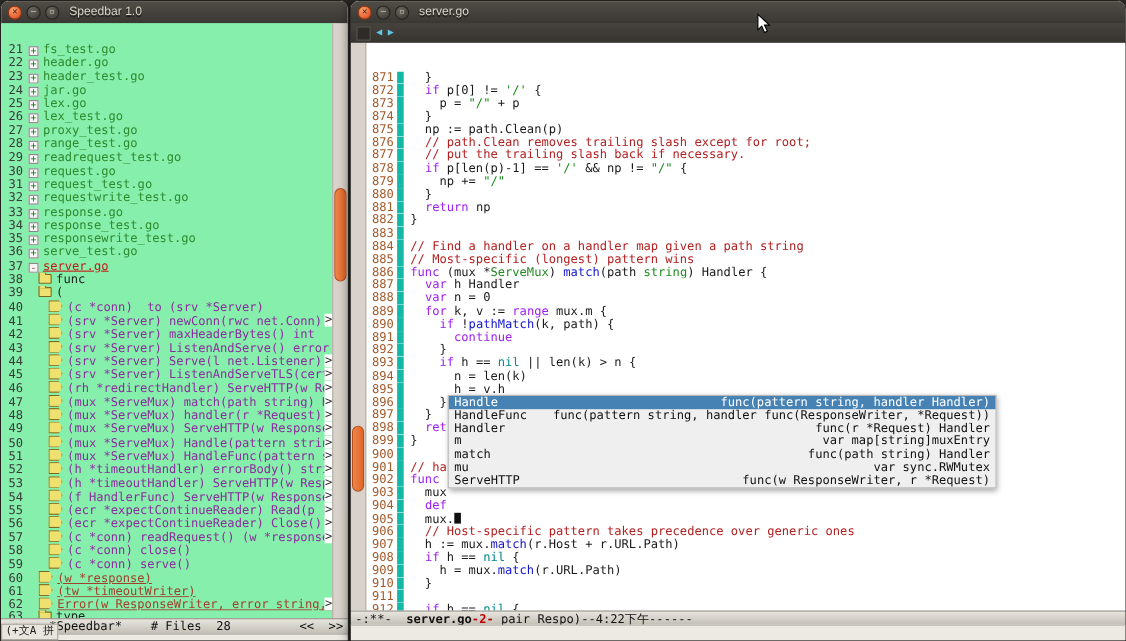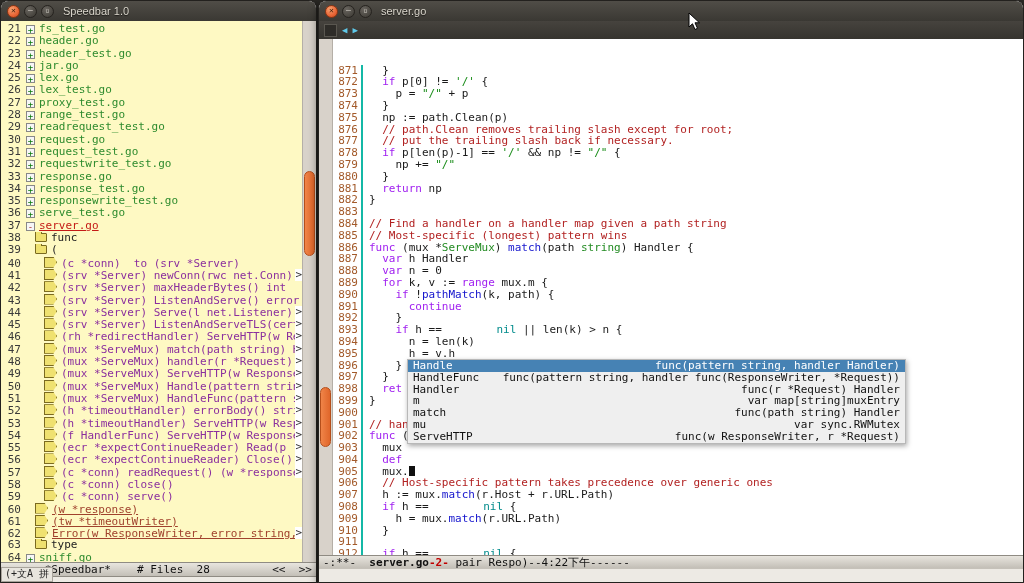--- a/index.html
+++ b/index.html
@@ -16,22 +16,22 @@
   .wbtn{width:13px;height:13px;border-radius:50%;display:inline-flex;align-items:center;
         justify-content:center;font-size:8px;line-height:1;box-sizing:border-box;}
   .wbtn.close{background:radial-gradient(circle at 35% 30%,#F8A270,#E86536 60%,#C14A1E);
               border:1px solid #8E3512;color:#3A1A08;}
   .wbtn.min,.wbtn.max{background:radial-gradient(circle at 35% 30%,#6A6660,#4A4741 65%,#37342F);
               border:1px solid #26231F;color:#CFCBC3;}
   .wtitle{margin-left:5px;color:#D8D4CA;font-size:11px;font-weight:normal;
           font-family:"Liberation Sans",sans-serif;text-shadow:0 1px 1px #1A1916;}
 
   
-  #sb-tree{position:absolute;top:20px;left:0;right:13px;bottom:20px;background:#fef9c3;
-           overflow:hidden;padding-top:2px;font-size:11px;line-height:12.3px;white-space:pre;}
+  #sb-tree{position:absolute;top:20px;left:0;right:13px;bottom:20px;background:#86efac;
+           overflow:hidden;padding-top:18px;font-size:11px;line-height:12.3px;white-space:pre;}
   .sb-row{position:relative;height:12.3px;overflow:hidden;}
   .sb-num{display:inline-block;width:20px;text-align:right;color:#3A3A3A;margin-right:5px;}
   .ic-plus,.ic-minus{display:inline-block;width:9px;height:9px;border:1px solid #888;
         background:#F6F6F6;font-size:9px;line-height:8px;text-align:center;color:#067806;
         margin-right:4px;vertical-align:-1px;box-sizing:border-box;}
   .ic-minus{color:#B03030;}
   .ic-folder{display:inline-block;width:12px;height:9px;background:#EFE170;border:1px solid #7A6A20;
         border-radius:1px;margin-right:4px;vertical-align:-1px;position:relative;box-sizing:border-box;}
   .ic-folder::before{content:"";position:absolute;top:-3px;left:-1px;width:5px;height:2px;
         background:#EFE170;border:1px solid #7A6A20;border-bottom:none;}
@@ -71,23 +71,23 @@
   .tab.active{background:#26241F;color:#6FD8EC;border:1px solid #1A1916;border-radius:2px;}
 
   #ed-area{position:absolute;top:38px;left:0;right:0;bottom:27px;background:#FFF;overflow:hidden;}
   #ed-scroll{position:absolute;top:0;left:0;width:13px;bottom:0;background:#D8D2CA;
              border-right:1px solid #B5AFA7;}
   #ed-thumb{top:348px;height:60px;}
   #ed-text{position:absolute;left:14px;top:0;right:0;bottom:0;padding-top:2px;font-size:11px;
            line-height:11.8px;white-space:pre;}
   .ed-row{height:11.8px;overflow:hidden;}
   .ln{display:inline-block;width:25px;text-align:right;color:#A35A2A;
-      border-right:2px solid #14b8a6;padding-right:3px;margin-right:6px;}
+      border-right:6px solid #14b8a6;padding-right:3px;margin-right:6px;}
   .fp{color:#1A1A1A;} .fk{color:#A020F0;} .fc{color:#B22222;} .fs{color:#188C18;}
-  .ft{color:#228B22;} .ff{color:#1414CD;} .fn{color:#008B8B;margin-left:48px;}
+  .ft{color:#228B22;} .ff{color:#1414CD;} .fn{color:#008B8B;}
   .cursor{display:inline-block;width:6px;height:10px;background:#101010;vertical-align:-1px;}
 
   #ac-popup{position:absolute;left:74px;top:320px;width:497px;background:#EFEFEF;
             border:1px solid #B8B8B8;box-shadow:1px 2px 5px rgba(0,0,0,.35);font-size:11px;
             line-height:11.8px;z-index:4;}
   .ac-row{display:flex;justify-content:space-between;padding:0 5px;height:11.8px;
           color:#111;white-space:pre;overflow:hidden;}
   .ac-row.sel{background:#4682B4;color:#FFF;}
 
   #ed-modeline{bottom:13px;height:14px;}

